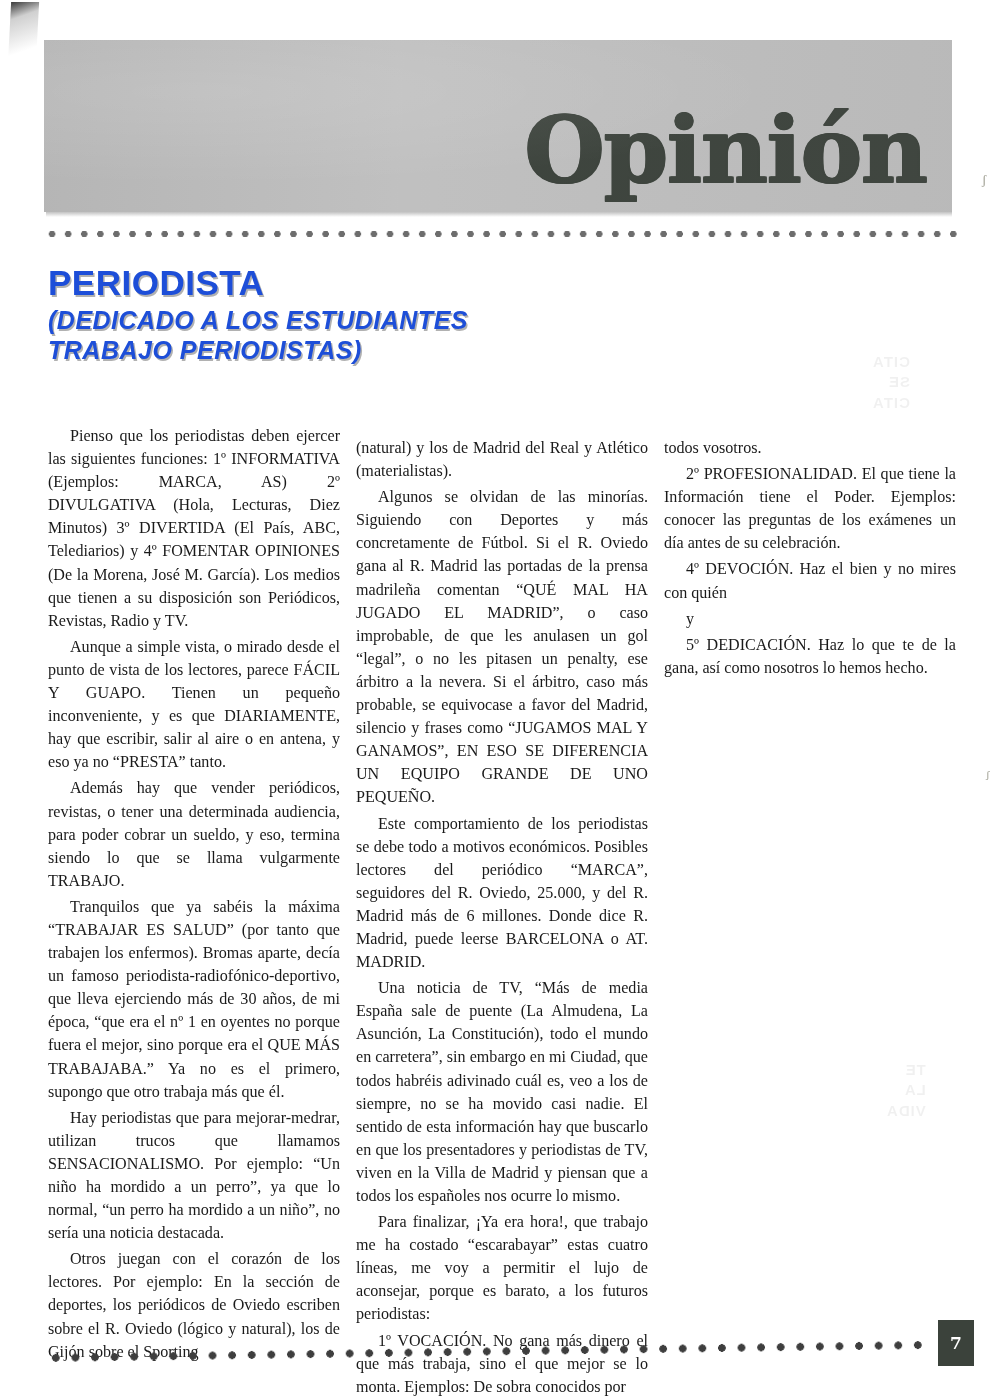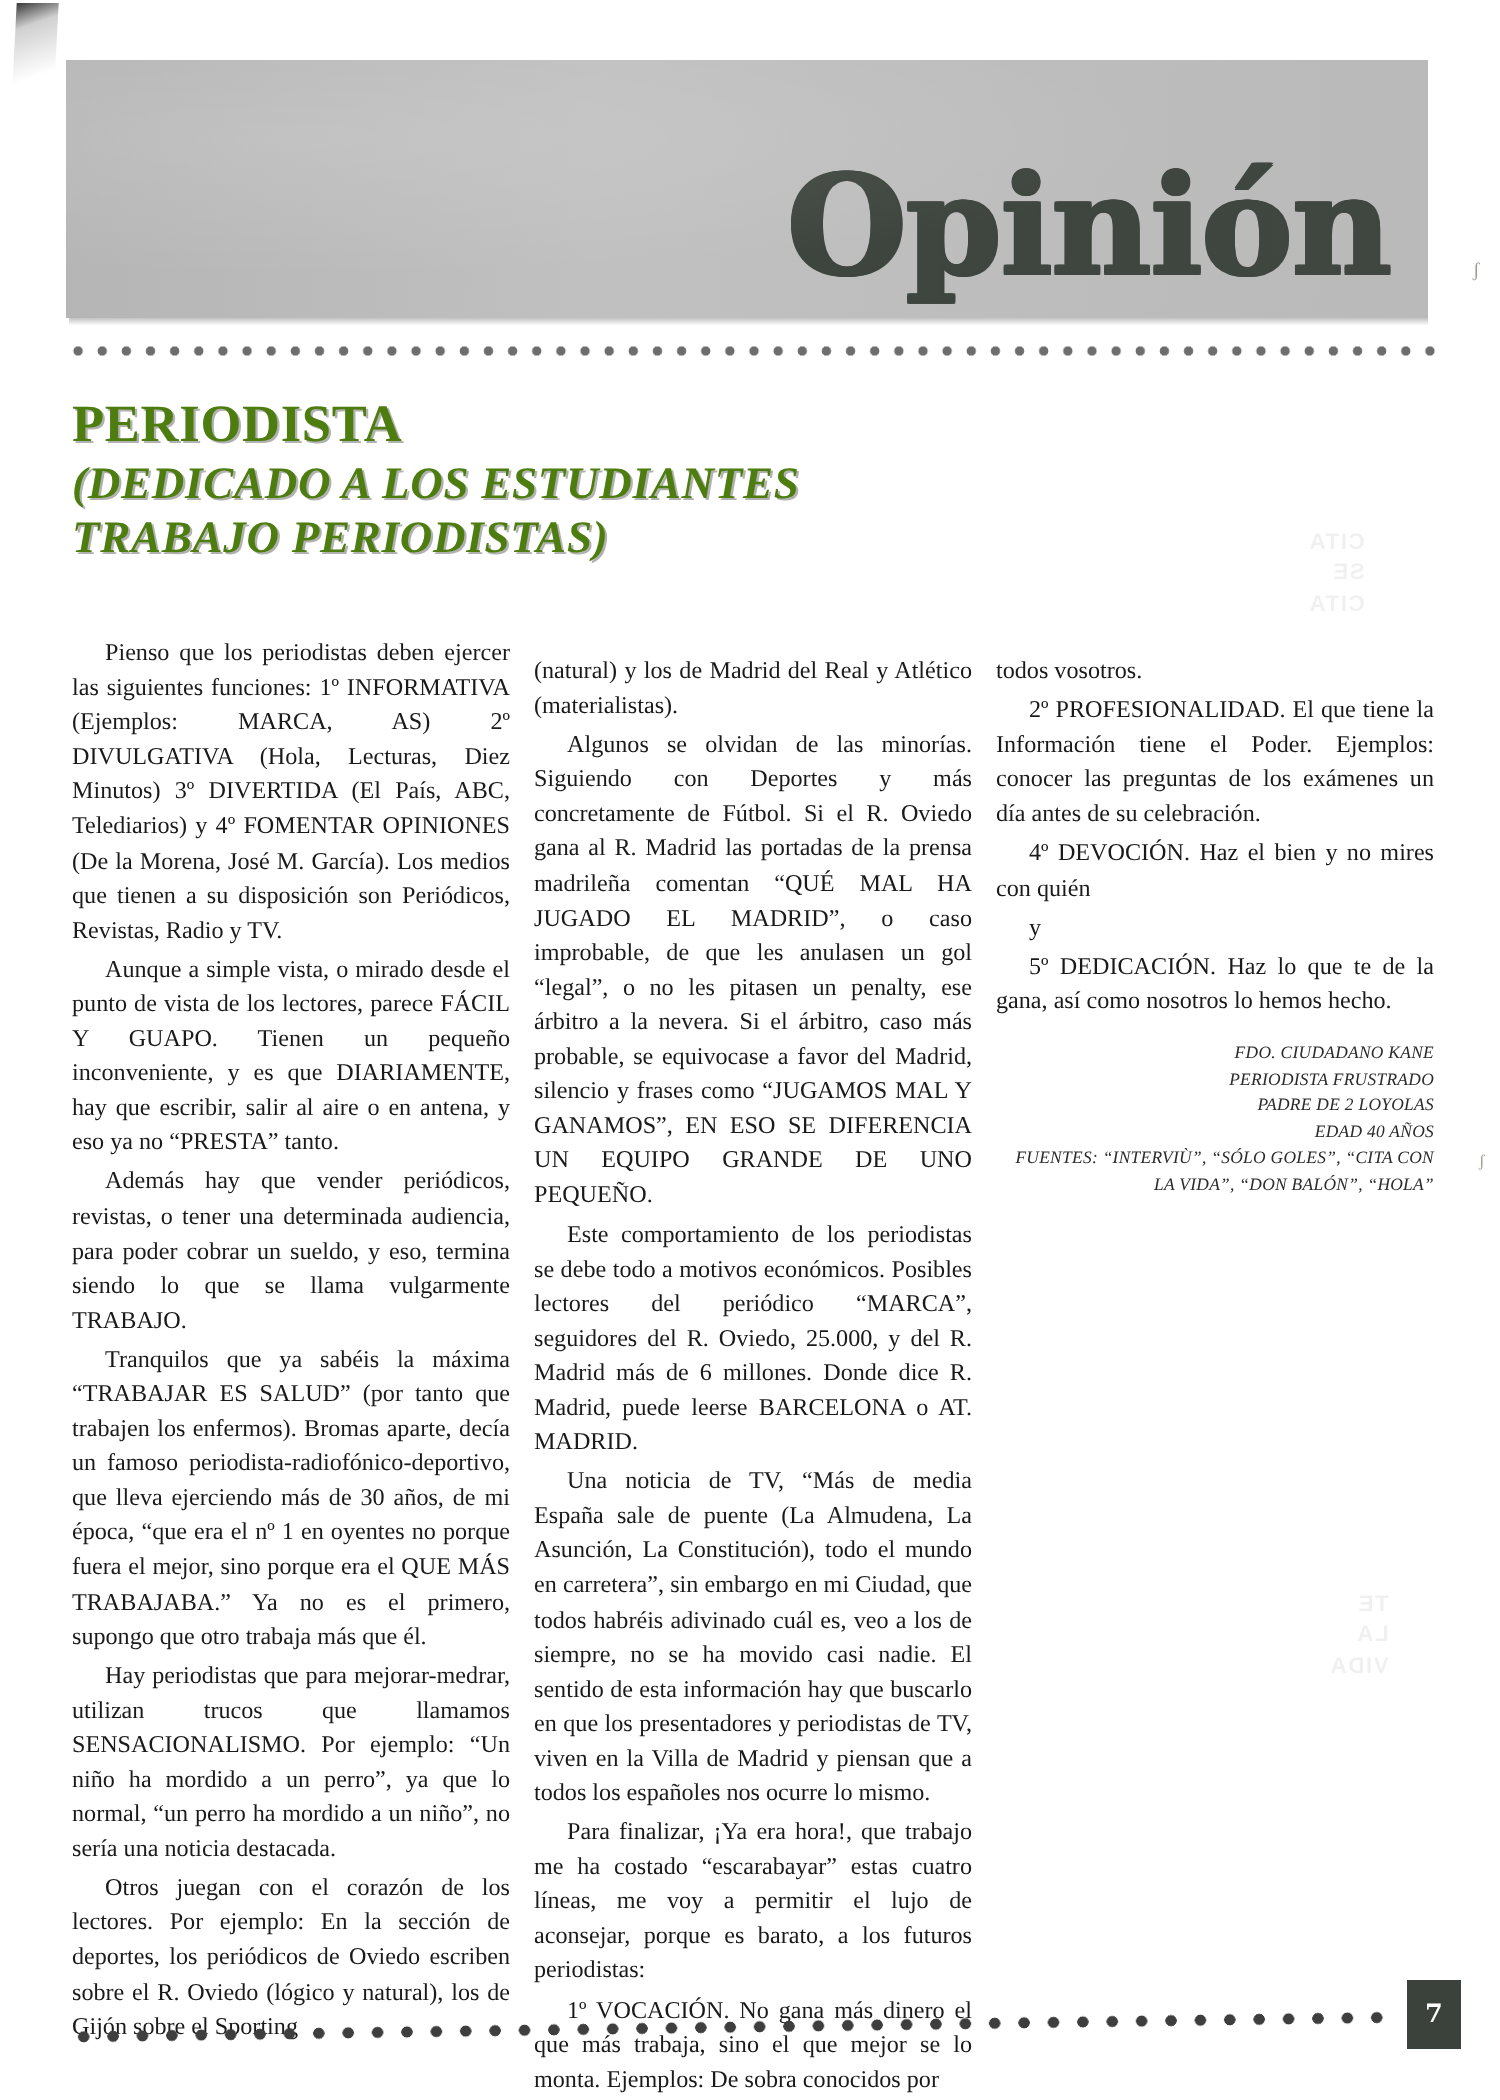--- a/index.html
+++ b/index.html
@@ -131,34 +131,34 @@
     align-items: center;
     justify-content: center;
   }
 
   
   .headline {
     position: absolute;
     left: 48px;
     top: 262px;
     width: 700px;
-    font-family: Liberation Serif, serif;
-    font-weight: 700;
-    color: #4d7c0f;
+    font-family: Liberation Sans, sans-serif;
+    font-weight: 700;
+    color: #1d4ed8;
     font-size: 35px;
     line-height: 1.22;
     letter-spacing: 0.5px;
     text-shadow: 1.5px 1.5px 0 rgba(60,60,60,0.40);
   }
   .headline .l1 { display: block; }
   .headline .l2,
   .headline .l3 {
     display: block;
     font-style: italic;
-    font-size: 30px;
+    font-size: 25px;
   }
 
   
   .columns {
     position: absolute;
     left: 48px;
     top: 424px;
     width: 908px;
     display: flex;
     gap: 16px;
@@ -233,26 +233,18 @@
     <p>1º VOCACIÓN. No gana más dinero el que más trabaja, sino el que mejor se lo monta. Ejemplos: De sobra conocidos por</p>
   </div>
 
   <div class="col">
     <p class="noindent">todos vosotros.</p>
     <p>2º PROFESIONALIDAD. El que tiene la Información tiene el Poder. Ejemplos: conocer las preguntas de los exámenes un día antes de su celebración.</p>
     <p>4º DEVOCIÓN. Haz el bien y no mires con quién</p>
     <p>y</p>
     <p>5º DEDICACIÓN. Haz lo que te de la gana, así como nosotros lo hemos hecho.</p>
 
-    <div class="signature">
-      <div>FDO. CIUDADANO KANE</div>
-      <div>PERIODISTA FRUSTRADO</div>
-      <div>PADRE DE 2 LOYOLAS</div>
-      <div>EDAD 40 AÑOS</div>
-      <div>FUENTES: “INTERVIÙ”, “SÓLO GOLES”, “CITA CON</div>
-      <div>LA VIDA”, “DON BALÓN”, “HOLA”</div>
-    </div>
   </div>
 
 </div>
 
 <div class="dots-bottom"></div>
 <div class="page-num-box">7</div>
 
 </body></html>

